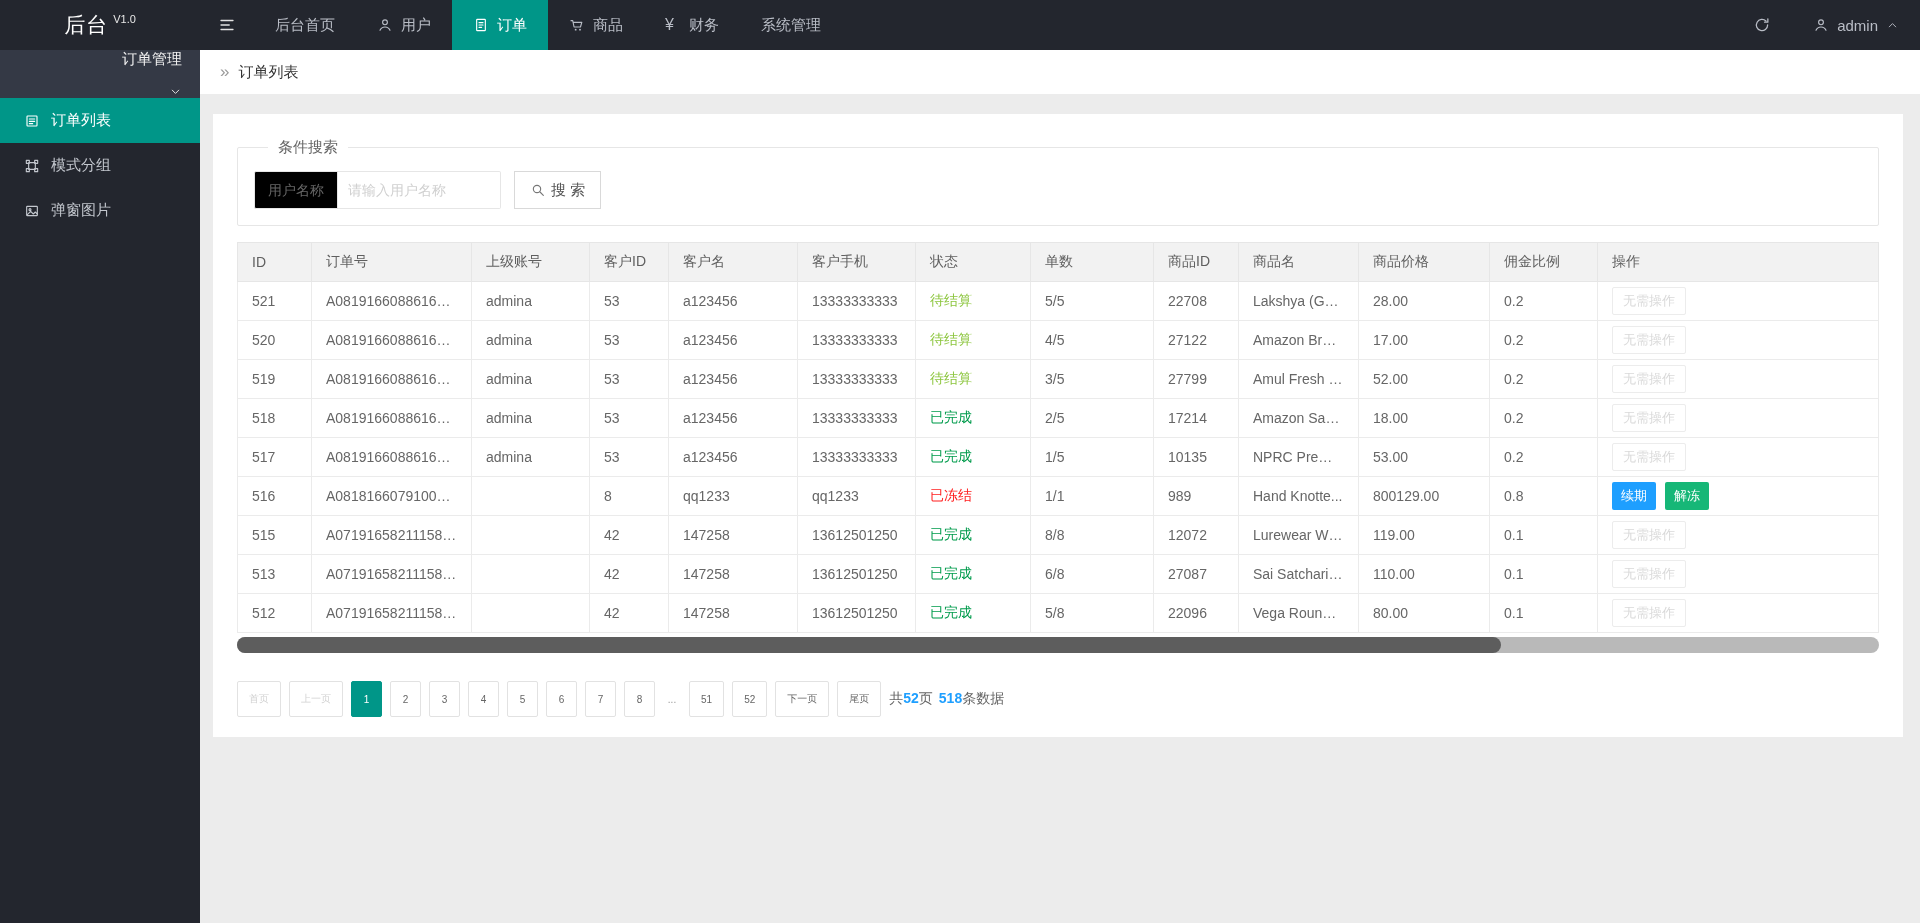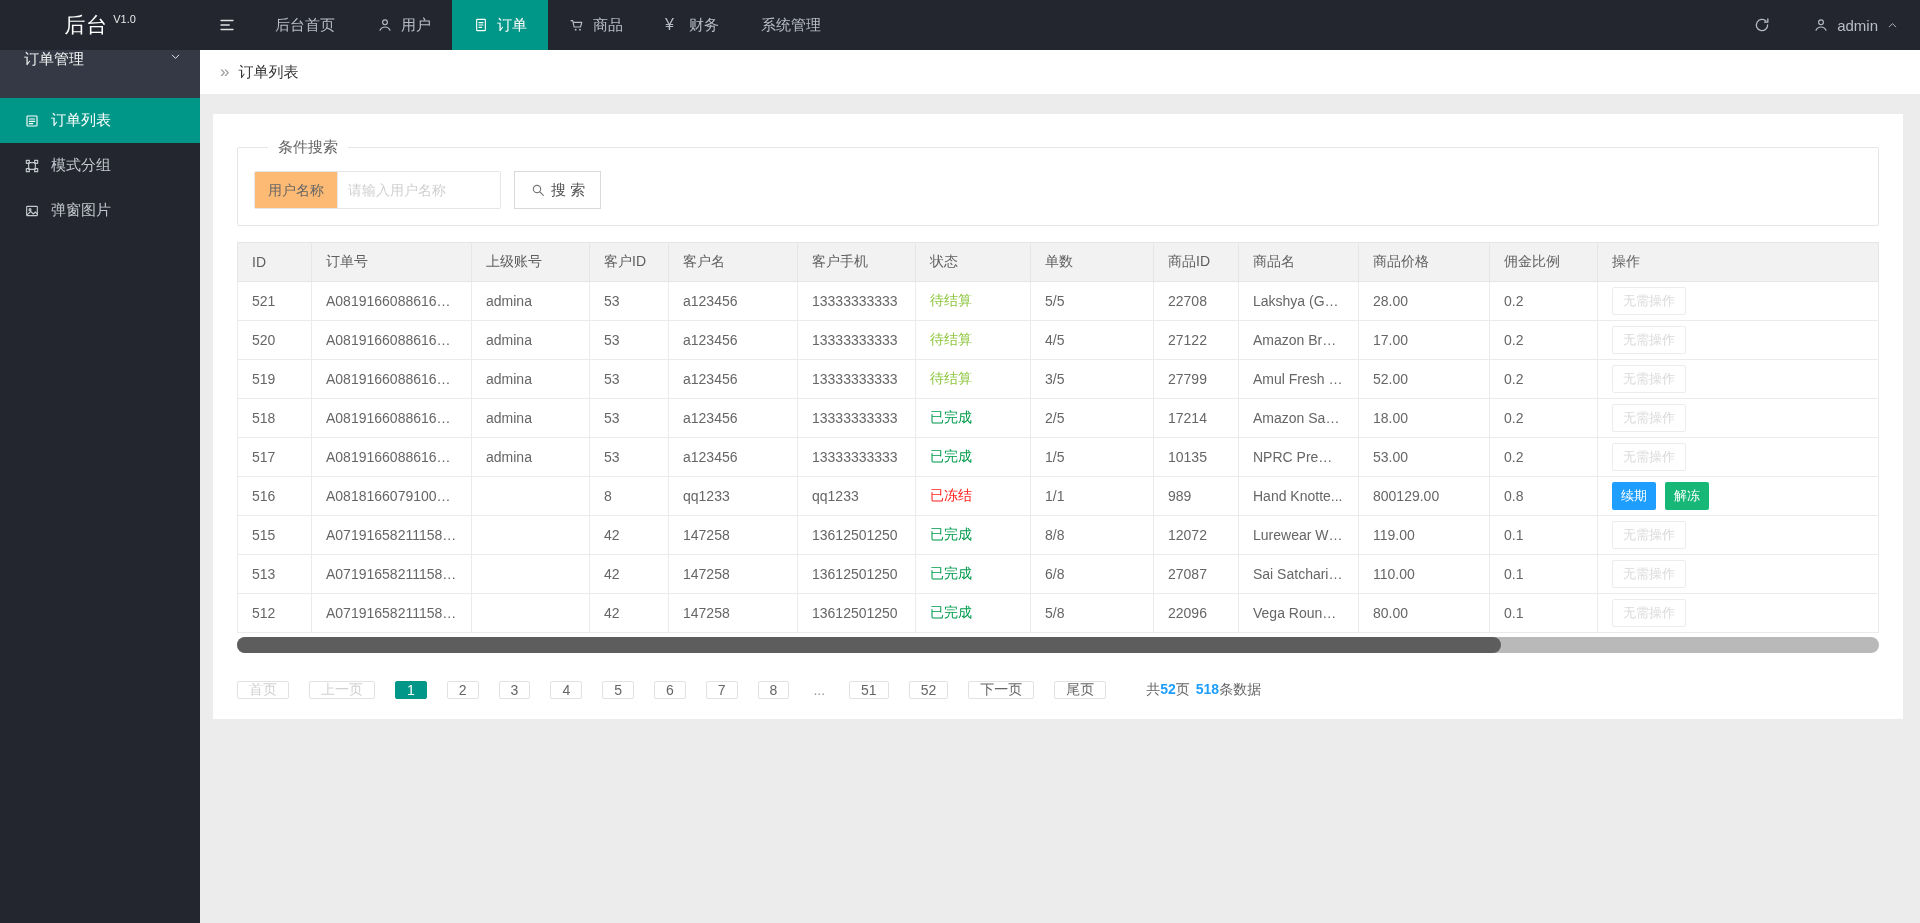--- a/index.html
+++ b/index.html
@@ -20,37 +20,37 @@
   .yen-glyph { font-size:16px; line-height:1; }
   .ic { display:inline-flex; width:16px; height:16px; }
   .ic svg { width:100%; height:100%; fill:none; stroke:currentColor; stroke-width:1.7; stroke-linecap:round; stroke-linejoin:round; }
   .ic .f { fill:currentColor; stroke:none; }
   .ic-lg { width:18px; height:18px; }
   .ic-sm { width:13px; height:13px; }
 
   
   .frame { flex:1; display:flex; min-height:0; }
   .sidebar { width:200px; flex:0 0 200px; background:#23262e; color:#c3c7ce; }
-  .side-group { height:48px; background:#343945; display:flex; align-items:flex-start; justify-content:space-between; padding:0 18px 0 24px; color:#f2f2f2; font-size:15px; cursor:pointer; }
+  .side-group { height:48px; background:#343945; display:flex; align-items:flex-end; justify-content:space-between; padding:0 18px 0 24px; color:#f2f2f2; font-size:15px; cursor:pointer;flex-direction:column; }
   .side-item { height:45px; display:flex; align-items:center; gap:11px; padding-left:24px; font-size:15px; color:#c3c7ce; cursor:pointer; }
   .side-item.active { background:var(--accent); color:#fff; }
 
   .main { flex:1; min-width:0; display:flex; flex-direction:column; background:#ececec; }
   .breadcrumb { height:44px; flex:0 0 44px; background:#fff; display:flex; align-items:center; gap:9px; padding-left:20px; }
   .crumb-icon { color:#9a9a9a; font-size:17px; }
   .crumb-title { font-size:15px; color:#333; }
 
   .content { flex:1; padding:20px 17px 0 13px; overflow:hidden; }
   .card { background:#fff; padding:24px 24px 20px 24px; }
 
   
   fieldset.search-box { border:1px solid #e6e6e6; border-radius:2px; padding:12px 16px 16px; margin-bottom:16px; }
   fieldset.search-box legend { margin-left:14px; padding:0 10px; font-size:15px; color:#666; }
   .search-row { display:flex; align-items:center; margin-top:2px; }
-  .field-label { height:38px; line-height:36px; padding:0 13px; background:#fdba74; border:1px solid #e6e6e6; border-radius:2px 0 0 2px; font-size:14px; color:#666; white-space:nowrap; }
+  .field-label { height:38px; line-height:36px; padding:0 13px; background:#000000; border:1px solid #e6e6e6; border-radius:2px 0 0 2px; font-size:14px; color:#666; white-space:nowrap; }
   .field-input { height:38px; width:163px; border:1px solid #e6e6e6; border-left:none; border-radius:0 2px 2px 0; padding:0 10px; font-size:14px; color:#666; outline:none; font-family:inherit; }
   .field-input::placeholder { color:#d0d0d0; }
   .search-btn { margin-left:13px; height:38px; display:inline-flex; align-items:center; gap:5px; padding:0 15px; background:#fff; border:1px solid #d9d9d9; border-radius:0; font-size:15px; color:#555; cursor:pointer; font-family:inherit; }
   .search-btn .ic { color:#777; }
 
   
   table.grid { width:100%; border-collapse:collapse; table-layout:fixed; }
   table.grid th, table.grid td { border:1px solid #ebebeb; height:39px; padding:0 14px; font-size:14px; text-align:left; white-space:nowrap; overflow:hidden; text-overflow:ellipsis; }
   table.grid th { background:#f2f2f2; color:#5f5f5f; font-weight:normal; border-color:#e6e6e6; }
   table.grid td { color:#666; }
@@ -59,25 +59,25 @@
   .st-frozen { color:#ff1e1e; }
   .op-none { display:inline-block; padding:4px 10px; border:1px solid #ececec; border-radius:2px; background:#fff; color:#d9d9d9; font-size:13px; cursor:not-allowed; font-family:inherit; }
   .op-btn { display:inline-block; padding:5px 9px; border:none; border-radius:2px; color:#fff; font-size:13px; cursor:pointer; margin-right:9px; font-family:inherit; }
 
   
   .hscroll { margin-top:4px; height:16px; background:#b9b9b9; border-radius:8px; position:relative; cursor:pointer; }
   .hscroll .thumb { position:absolute; left:0; top:0; height:16px; background:#5d5d5d; border-radius:8px; }
 
   
   .pager { margin-top:28px; display:flex; align-items:center; }
-  .pg { min-width:31px; height:18px; display:inline-flex; align-items:center; justify-content:center; padding:0 11px; margin-right:20px; border:1px solid #e2e2e2; border-radius:2px; background:#fff; font-size:14px; color:#666; cursor:pointer; font-family:inherit; }
+  .pg { min-width:31px; height:36px; display:inline-flex; align-items:center; justify-content:center; padding:0 11px; margin-right:8px; border:1px solid #e2e2e2; border-radius:2px; background:#fff; font-size:10px; color:#666; cursor:pointer; font-family:inherit; }
   .pg.disabled { color:#d2d2d2; cursor:default; }
   .pg.active { background:var(--accent); border-color:var(--accent); color:#fff; cursor:default; }
   .pg.ellipsis { border:none; background:transparent; color:#999; padding:0 4px; min-width:18px; cursor:default; }
-  .pager-summary { margin-left:20px; font-size:14px; color:#666; }
+  .pager-summary { margin-left:0; font-size:14px; color:#666; }
   .pager-summary .num { color:#1e9fff; font-weight:bold; }
   .pager-summary .records { margin-left:6px; }
 </style>
 </head>
 <body>
 
 <div class="app">
 
   <div class="header">
     <div class="logo">

